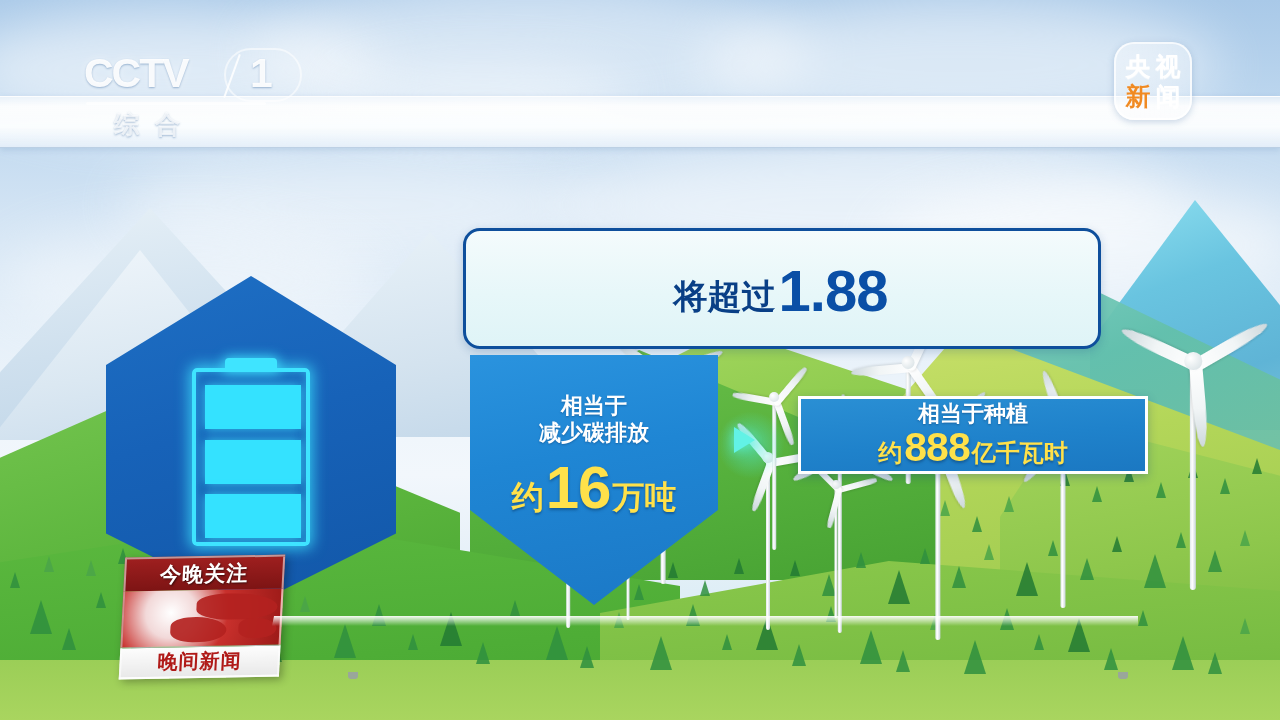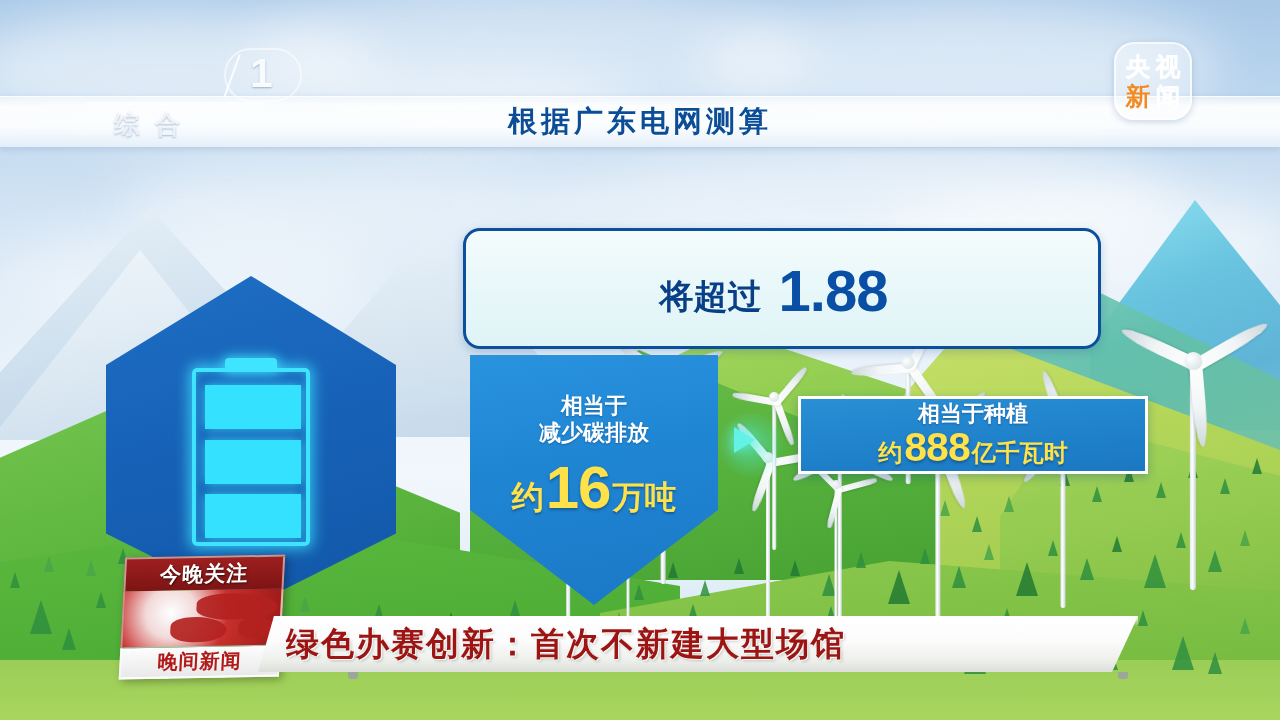--- a/index.html
+++ b/index.html
@@ -153,21 +153,21 @@
 
   
   .card-main{position:absolute;left:463px;top:228px;width:638px;height:121px;
      background:linear-gradient(180deg,#f4fbfc 0%,#e7f7f9 55%,#dff4f7 100%);
      border:3px solid #0e4f9c;border-radius:17px;
      box-shadow:0 3px 10px rgba(20,70,130,.22);
      display:flex;flex-direction:column;align-items:center;justify-content:center;}
   .cm-l1{font-size:34px;font-weight:bold;color:#093f86;letter-spacing:1px;line-height:1.08;}
   .cm-l2{display:flex;align-items:baseline;font-size:34px;font-weight:bold;color:#093f86;line-height:1.05;}
   .cm-num{font-size:58px;font-weight:bold;color:#0a4fa6;letter-spacing:-1px;
-     margin:0 17px;line-height:.9;position:relative;top:3px;}
+     margin:0 3px;line-height:.9;position:relative;top:3px;}
 
   
   .arrow{position:absolute;left:470px;top:355px;width:248px;height:250px;
      background:linear-gradient(170deg,#2a93de 0%,#1f86d4 40%,#1b78c6 100%);
      clip-path:polygon(0 0,100% 0,100% 62%,50% 100%,0 62%);
      display:flex;flex-direction:column;align-items:center;padding-top:38px;}
   .ar-l1{font-size:22px;font-weight:bold;color:#ffffff;line-height:1.22;
      text-shadow:0 1px 2px rgba(10,60,110,.45);}
   .ar-l2{font-size:22px;font-weight:bold;color:#ffffff;line-height:1.22;
      text-shadow:0 1px 2px rgba(10,60,110,.45);margin-bottom:6px;}
@@ -416,23 +416,23 @@
         <div class="blade" style="width: 47.6px; height: 7px; transform: rotate(190deg);"></div>
         <div class="blade" style="width: 47.6px; height: 7px; transform: rotate(310deg);"></div>
         <div class="hub" style="width: 9.8px; height: 9.8px;"></div>
       </div>
     </div>
 
   <div class="playglow"></div>
   <div class="playtri"></div>
 
   <div class="headband"></div>
-  <div class="headtext">根据广东电网测算</div>
 
   <div class="cctv">
+    <div class="mark">CCTV</div>
     <div class="ring"></div>
     <div class="slash"></div>
     <div class="one">1</div>
     <div class="bar"></div>
     <div class="sub">综合</div>
   </div>
 
   <div class="newslogo">
     <span class="nl-w">央</span>
     <span class="nl-w">视</span>
@@ -473,20 +473,17 @@
     <div class="globe">
       <div class="land" style="left:46%;top:8%;width:52%;height:46%;"></div>
       <div class="land" style="left:30%;top:48%;width:36%;height:44%;"></div>
       <div class="land" style="left:74%;top:52%;width:24%;height:36%;"></div>
     </div>
     <div class="bottom">
       <span>晚间新闻</span>
     </div>
   </div>
 
-  <div class="ticker">
-    <div class="txt">绿色办赛创新：首次不新建大型场馆</div>
-  </div>
   <div class="ticker-sheen"></div>
   <div class="ticker-foot"></div>
   <div class="ticker-foot2"></div>
 
 </div>
 
 </body></html>

